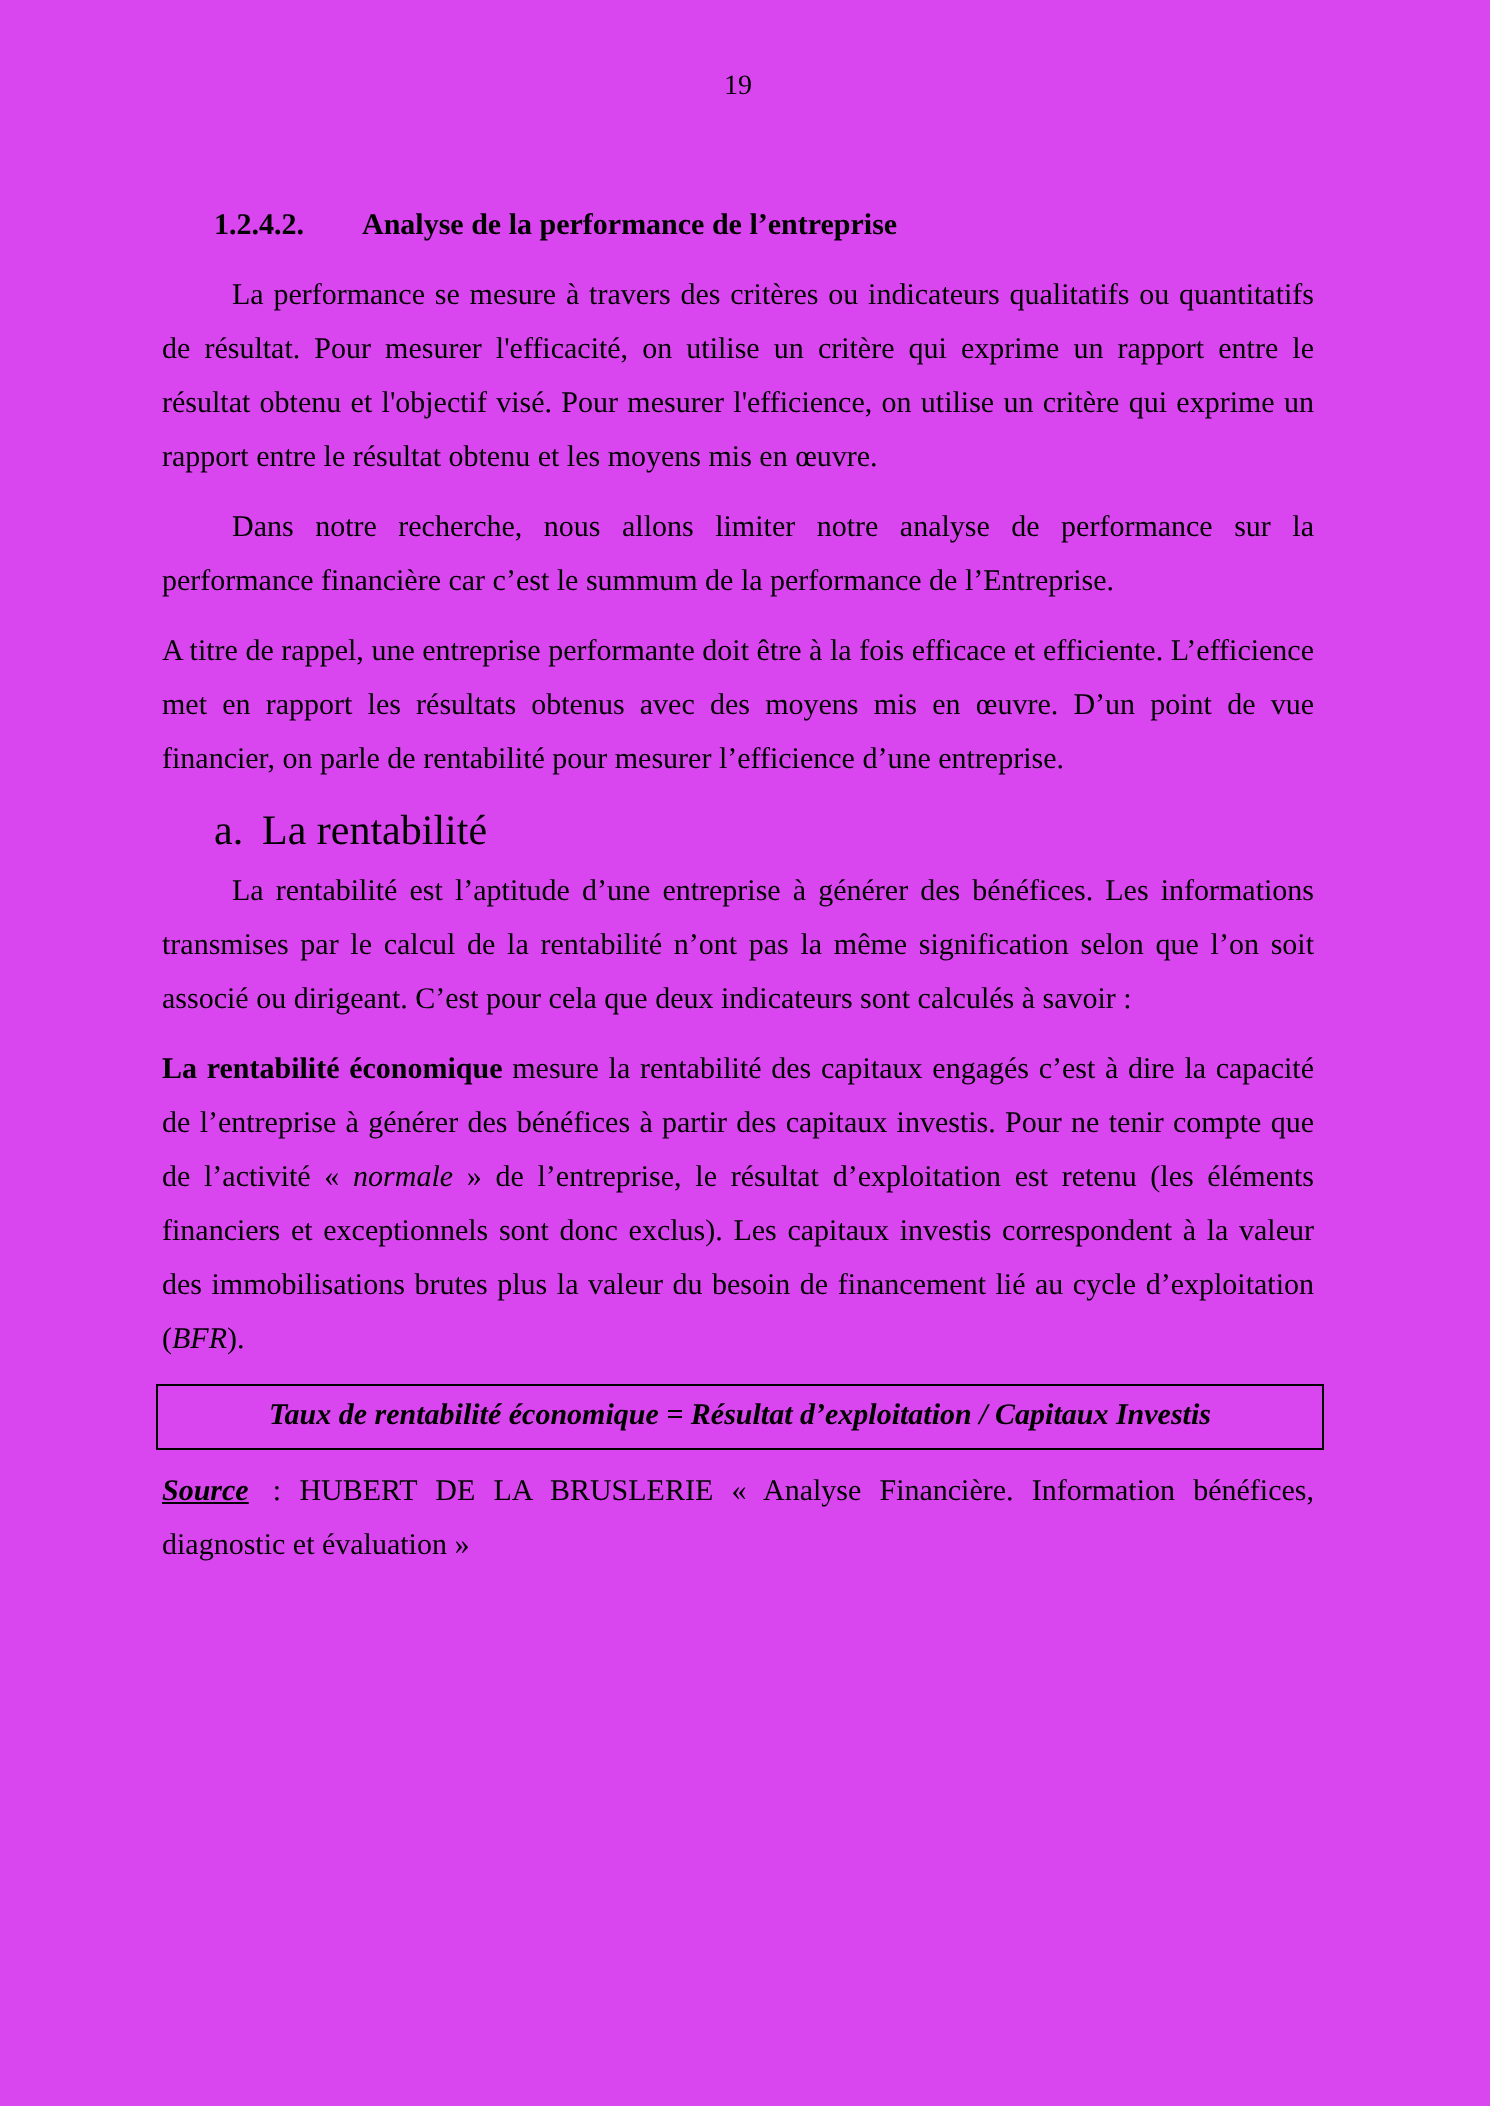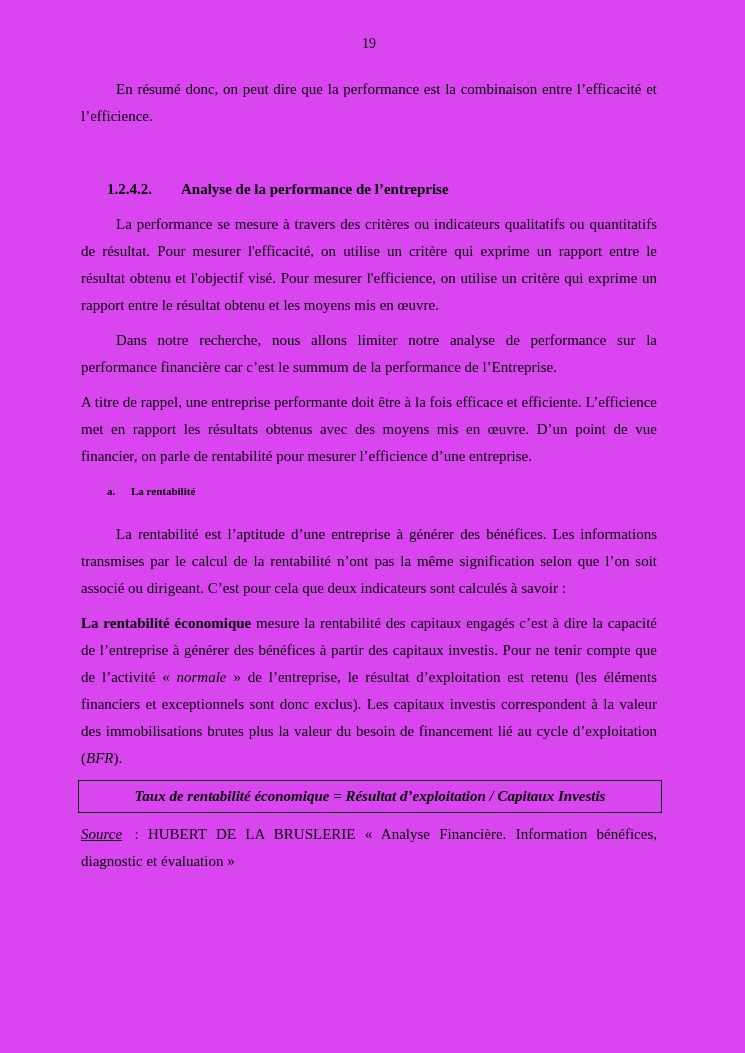--- a/index.html
+++ b/index.html
@@ -30,25 +30,25 @@
   .indent { text-indent: 35px; }
   .h-section {
     margin: 46px 0 8px 0;
     padding-left: 26px;
     font-size: 15px;
     line-height: 27px;
     font-weight: bold;
   }
   .h-num { display: inline-block; width: 74px; }
   .h-sub {
-    margin: 6px 0 16px 0;
+    margin: 6px 0 4px 0;
     padding-left: 26px;
-    font-size: 11px;
+    font-size: 21px;
     line-height: 27px;
-    font-weight: bold;
+    font-weight: normal;
   }
   .h-letter { display: inline-block; width: 24px; }
   .bullets { margin: 0 0 8px 0; }
   .bullet {
     padding-left: 30px;
     font-size: 15px;
     line-height: 27px;
   }
   .dash { display: inline-block; width: 22px; }
   .lead-bi { font-weight: bold; }
@@ -60,34 +60,33 @@
     text-align: center;
     font-size: 15px;
     line-height: 27px;
     font-weight: bold;
     font-style: italic;
   }
   .source {
     margin-top: 8px;
   }
   .source-label {
-    font-weight: normal;
+    font-weight: bold;
     font-style: italic;
     text-decoration: underline;
     padding-right: 3px;
   }
 </style>
 </head>
 <body>
 
 <div class="page">
 
   <div class="page-number">19</div>
 
-  <p class="indent">En résumé donc, on peut dire que la performance est la combinaison entre l’efficacité et l’efficience.</p>
 
   <div class="h-section"><span class="h-num">1.2.4.2.</span><span>Analyse de la performance de l’entreprise</span></div>
 
   <p class="indent">La performance se mesure à travers des critères ou indicateurs qualitatifs ou quantitatifs de résultat. Pour mesurer l'efficacité, on utilise un critère qui exprime un rapport entre le résultat obtenu et l'objectif visé. Pour mesurer l'efficience, on utilise un critère qui exprime un rapport entre le résultat obtenu et les moyens mis en œuvre.</p>
 
   <p class="indent">Dans notre recherche, nous allons limiter notre analyse de performance sur la performance financière car c’est le summum de la performance de l’Entreprise.</p>
 
   <p>A titre de rappel, une entreprise performante doit être à la fois efficace et efficiente. L’efficience met en rapport les résultats obtenus avec des moyens mis en œuvre. D’un point de vue financier, on parle de rentabilité pour mesurer l’efficience d’une entreprise.</p>
 
   <div class="h-sub"><span class="h-letter">a.</span><span>La rentabilité</span></div>

